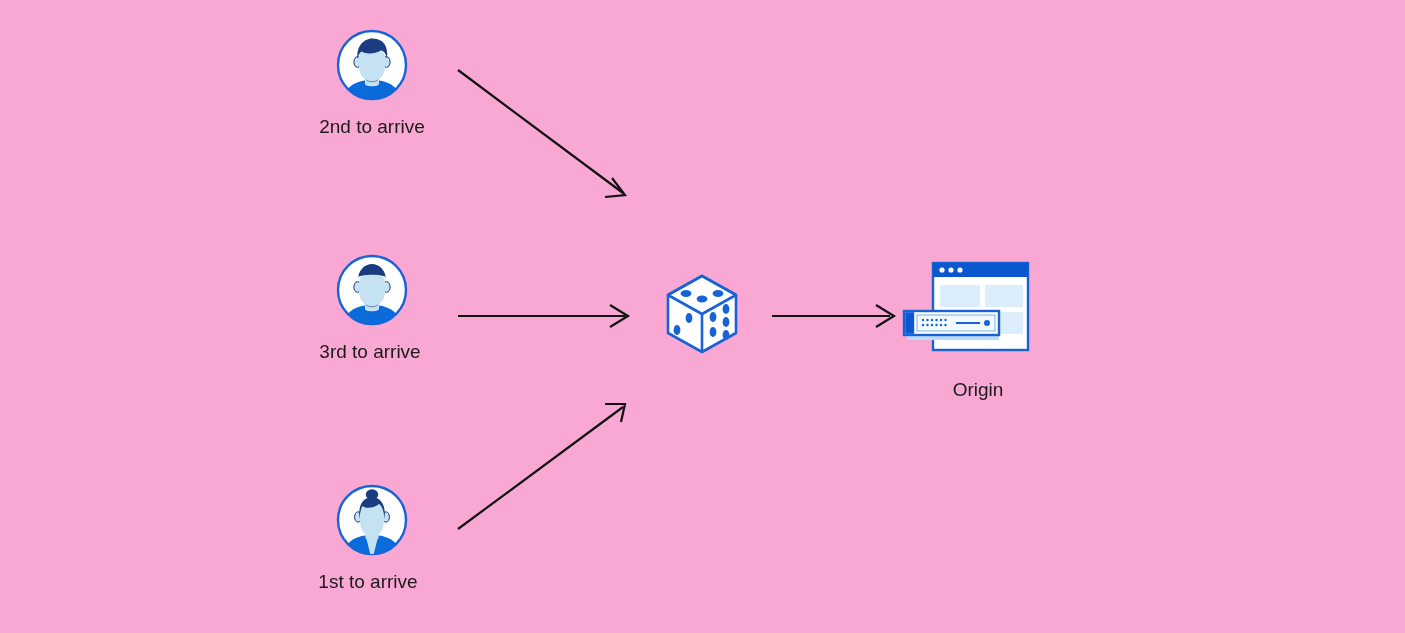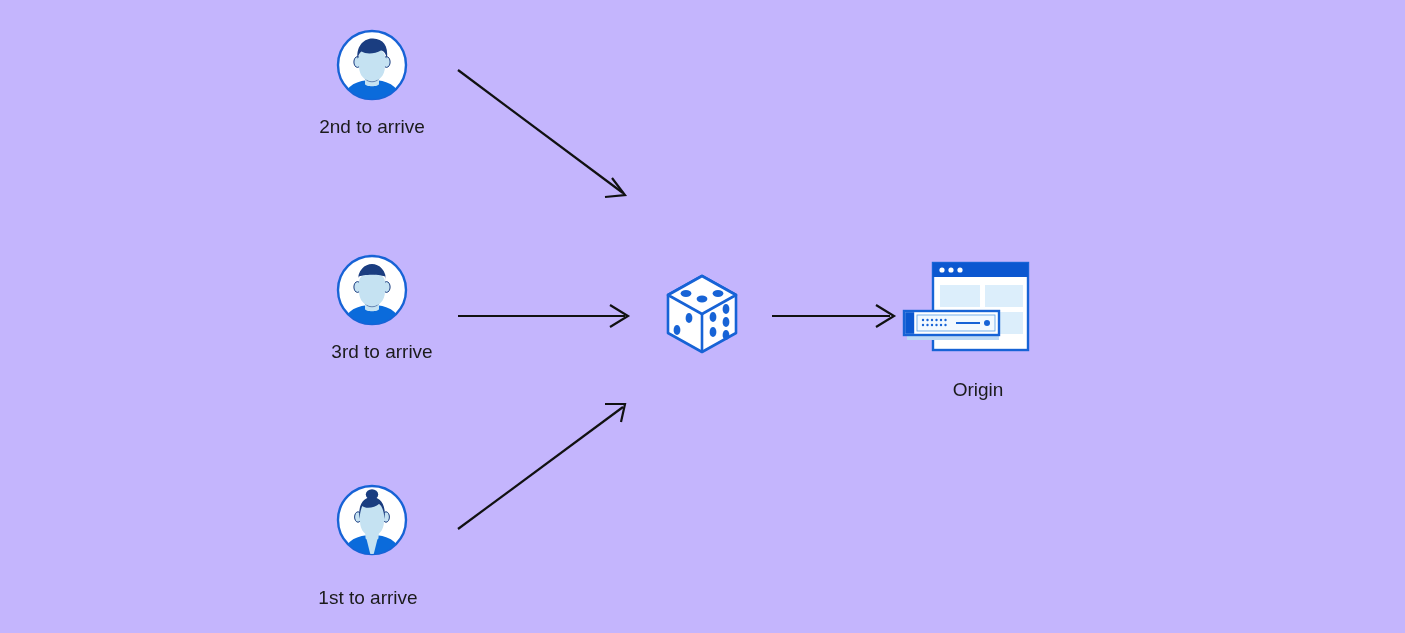--- a/index.html
+++ b/index.html
@@ -7,21 +7,21 @@
     padding: 0;
     background: #ffffff;
   }
   body {
     font-family: "Liberation Sans", sans-serif;
   }
   #canvas {
     position: relative;
     width: 1405px;
     height: 633px;
-    background: #c4b5fd;
+    background: #f9a8d4;
     overflow: hidden;
   }
   .node {
     position: absolute;
   }
   .node-label {
     position: absolute;
     width: 240px;
     text-align: center;
     font-size: 19px;
@@ -125,21 +125,21 @@
           <path d="M30 44 L30 56 C30 59, 44 59, 44 56 L44 44 Z" fill="#c5e2f2"></path>
           <path d="M30 50 C33 55, 41 55, 44 50" fill="none" stroke="#1a3d80" stroke-width="1.1" opacity="0.55"></path>
           <ellipse cx="22.5" cy="34" rx="3.6" ry="5.4" fill="#c5e2f2" stroke="#1a3d80" stroke-width="1"></ellipse>
           <ellipse cx="51.5" cy="34" rx="3.6" ry="5.4" fill="#c5e2f2" stroke="#1a3d80" stroke-width="1"></ellipse>
           <path d="M24 29 C24 17, 50 17, 50 29 L50 38 C50 48, 44 53, 37 53 C30 53, 24 48, 24 38 Z" fill="#c5e2f2"></path>
 
           <path d="M23 30 C22 17, 30 11, 37 11 C44 11, 52 17, 51 30 L51 24 C46 21, 28 21, 23 24 Z" fill="#1a3d80"></path>
         </g>
       </svg>
     </div>
-    <div class="node-label" style="left:262px;top:341px;">3rd to arrive</div>
+    <div class="node-label" style="left:250px;top:341px;">3rd to arrive</div>
   </div>
 
   <div class="node" style="left:0;top:0;">
     <div class="avatar-wrap" style="left:335px;top:483px;">
       <svg viewBox="0 0 74 74" width="74" height="74">
         <defs>
           <clipPath id="clipC">
               <circle cx="37" cy="37" r="34"></circle>
             </clipPath>
         </defs>
@@ -155,21 +155,21 @@
           <ellipse cx="23" cy="34" rx="3.4" ry="5.2" fill="#c5e2f2" stroke="#1a3d80" stroke-width="1"></ellipse>
           <ellipse cx="51" cy="34" rx="3.4" ry="5.2" fill="#c5e2f2" stroke="#1a3d80" stroke-width="1"></ellipse>
 
           <path d="M25 29 C25 17, 49 17, 49 29 L49 38 C49 48, 43 53, 37 53 C31 53, 25 48, 25 38 Z" fill="#c5e2f2"></path>
 
           <ellipse cx="37" cy="11.5" rx="6.2" ry="5.2" fill="#1a3d80"></ellipse>
           <path d="M24.5 36 C22.5 20, 30 14, 37 14 C44 14, 51.5 20, 49.5 36 C49 28, 47 23, 44 21 C40 25, 30 26, 27.5 23 C25.8 26, 25 30, 24.5 36 Z" fill="#1a3d80"></path>
         </g>
       </svg>
     </div>
-    <div class="node-label" style="left:248px;top:587px;">1st to arrive</div>
+    <div class="node-label" style="left:248px;top:571px;">1st to arrive</div>
   </div>
 
   <div class="node" style="left:0;top:0;">
     <div class="dice-wrap" style="left:656px;top:268px;">
       <svg viewBox="0 0 92 92" width="92" height="92">
         <g fill="none" stroke="#1763d6" stroke-width="2.6" stroke-linejoin="round">
 
           <polygon points="46,8 80,27 80,65 46,84 12,65 12,27" fill="#ffffff"></polygon>
 
           <polygon points="46,8 80,27 46,46 12,27" fill="#ffffff"></polygon>

